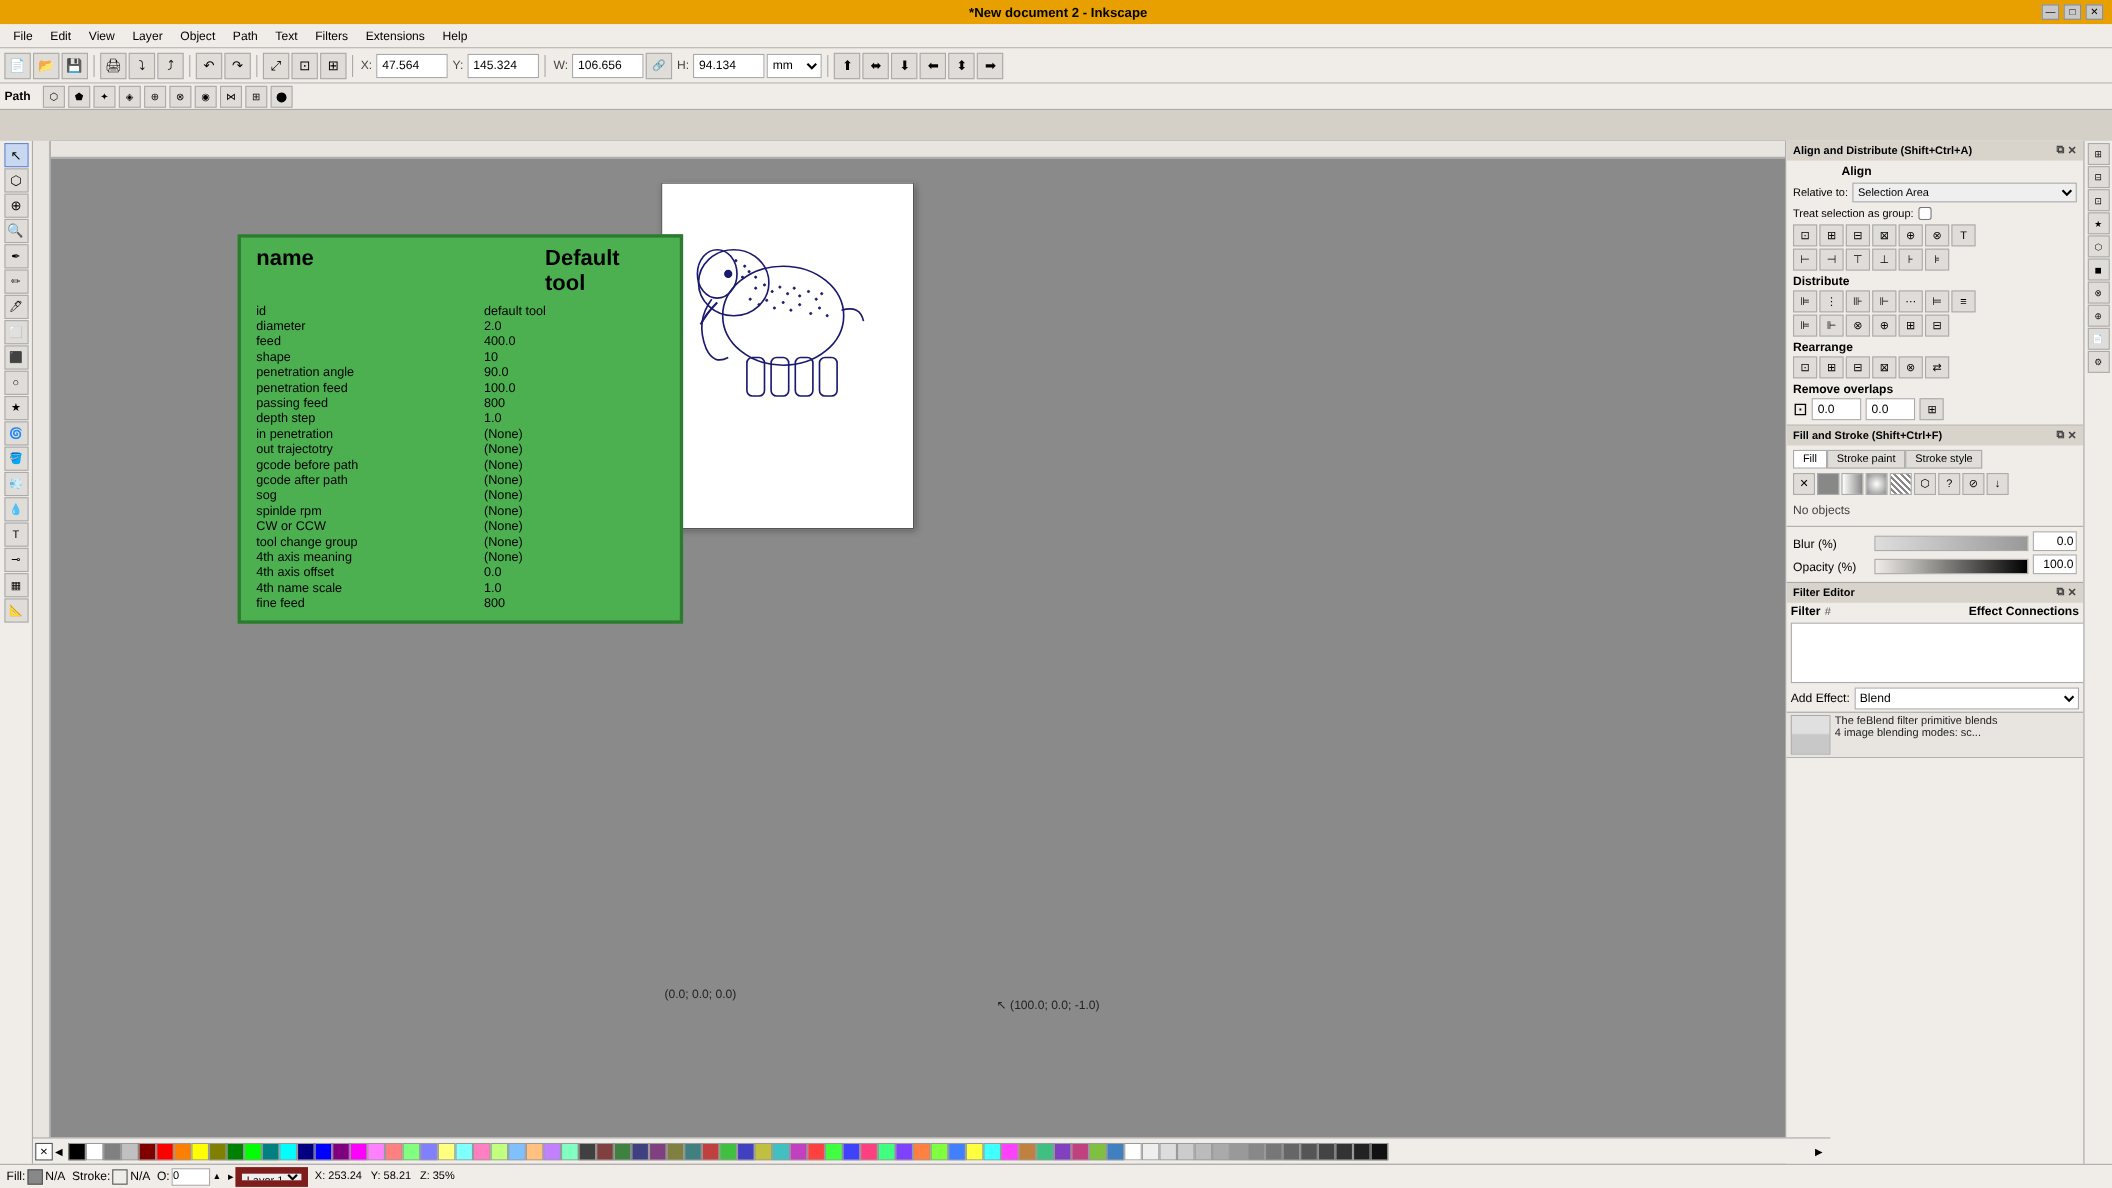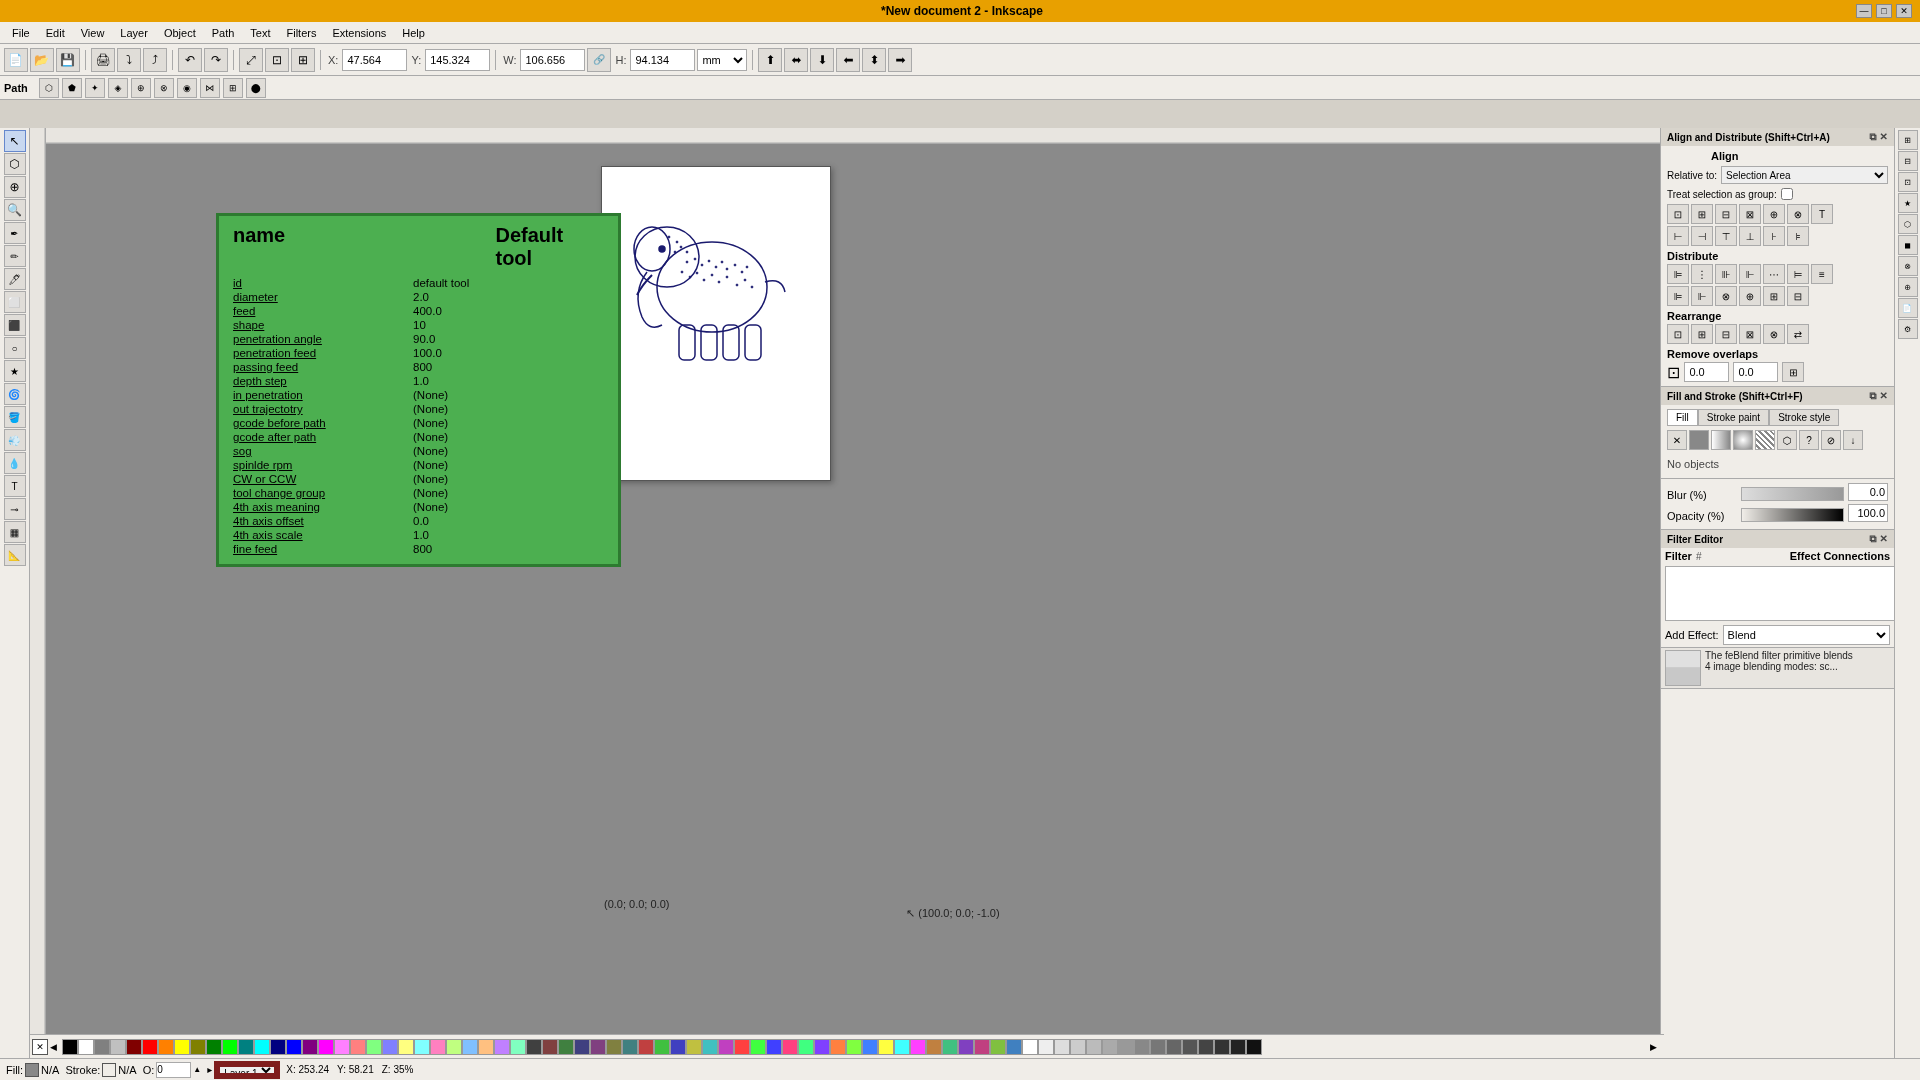--- a/index.html
+++ b/index.html
@@ -109,21 +109,21 @@
     #green-table .table-title {
       display: flex;
       gap: 80px;
       margin-bottom: 6px;
     }
     #green-table .table-row {
       display: flex;
       padding: 1px 0;
       font-size: 11.5px;
     }
-    #green-table .table-row .k { width: 180px; color: #000; text-decoration: underline; }
+    #green-table .table-row .k { width: 207px; color: #000; }
     #green-table .table-row .v { color: #000; }
 
     
     .coord-label {
       position: absolute;
       font-size: 11px;
       color: #222;
     }
 
     
@@ -527,33 +527,33 @@
           </div>
           <div class="table-row">
             <span class="k">4th axis meaning</span>
             <span class="v">(None)</span>
           </div>
           <div class="table-row">
             <span class="k">4th axis offset</span>
             <span class="v">0.0</span>
           </div>
           <div class="table-row">
-            <span class="k">4th axis scale</span>
+            <span class="k">4th name scale</span>
             <span class="v">1.0</span>
           </div>
           <div class="table-row">
             <span class="k">fine feed</span>
             <span class="v">800</span>
           </div>
         </div>
     </div>
 
   </div>
 
-  <div id="right-col" style="width:260px; display:flex; flex-direction:row;">
+  <div id="right-col" style="width:297px; display:flex; flex-direction:row;">
 
     <div style="flex:1; background:#f0ede8; display:flex; flex-direction:column; overflow-y:auto; overflow-x:hidden;">
 
       <div class="panel-section">
         <div class="panel-header">
           <span style="font-size:10px;">Align and Distribute (Shift+Ctrl+A)</span>
           <div style="display:flex;gap:3px;">
             <span class="panel-close">⧉</span>
             <span class="panel-close">✕</span>
           </div>

